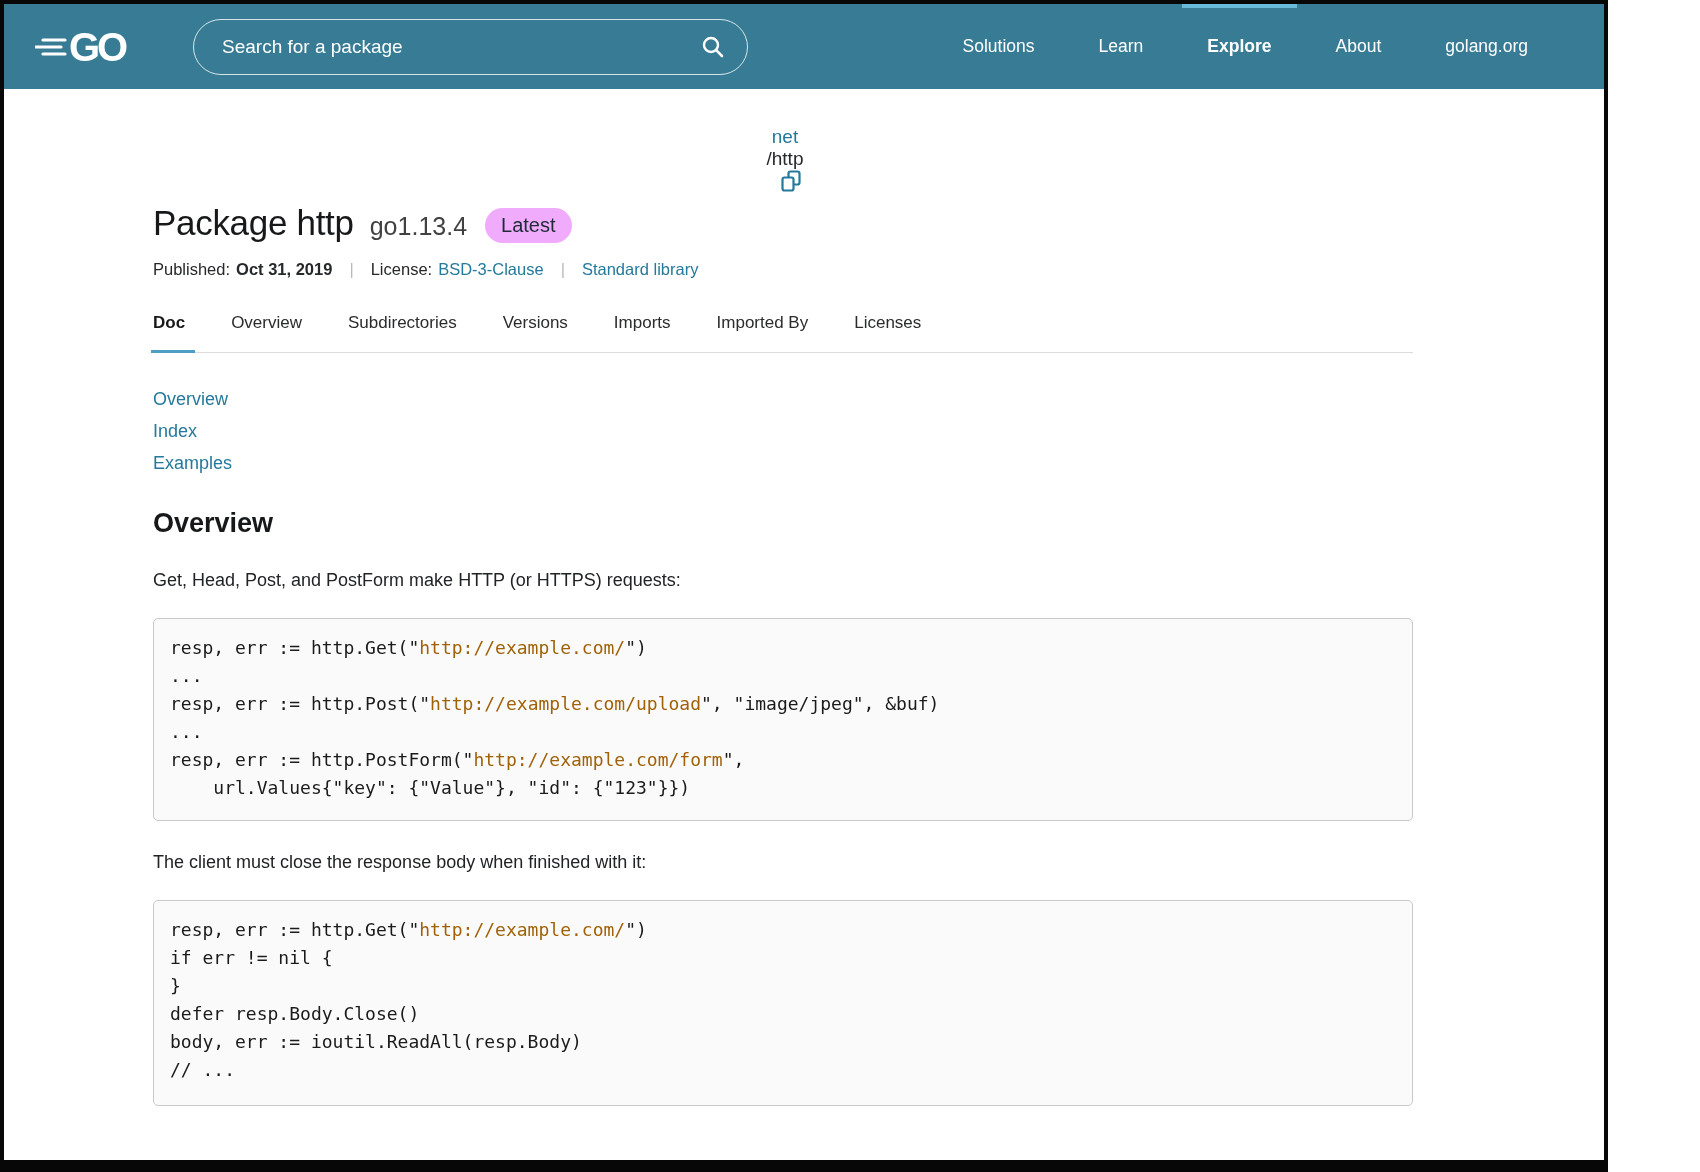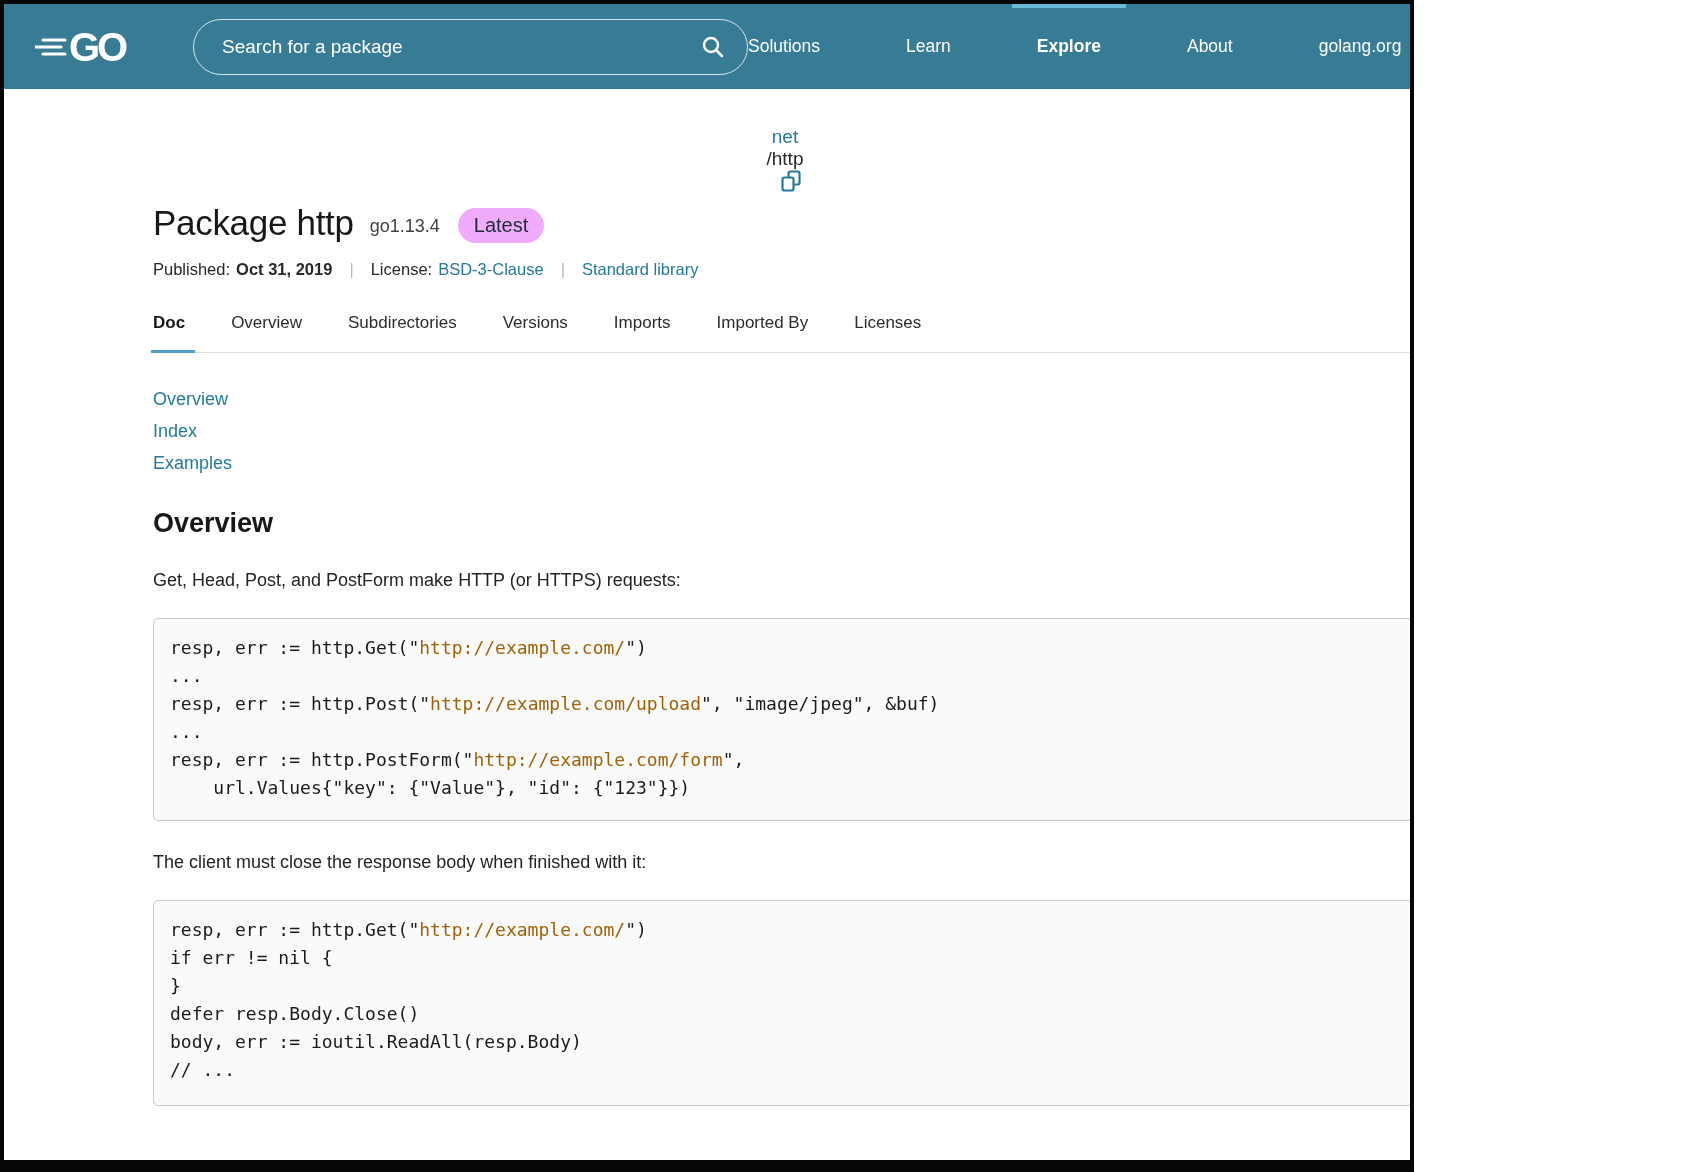--- a/index.html
+++ b/index.html
@@ -1,20 +1,20 @@
 <!DOCTYPE html>
 <html><head>
 <meta charset="utf-8">
 <style>
   * { margin:0; padding:0; box-sizing:border-box; }
   html,body { background:#ffffff; }
   body { font-family:"Liberation Sans", sans-serif; color:#26282b; }
 
   .frame {
-    width:1414px; height:1172px;
+    width:1608px; height:1172px;
     border:4px solid #070707;
     border-bottom-width:12px;
     overflow:hidden;
     background:#ffffff;
     position:relative;
   }
 
   
   .site-header {
     height:85px;
@@ -44,21 +44,21 @@
   .search-icon-wrap {
     position:absolute; right:24px; top:50%;
     transform:translateY(-50%);
     width:22px; height:22px;
   }
   .main-nav {
     margin-left:auto;
     display:flex;
     align-items:stretch;
     height:85px;
-    gap:86px;
+    gap:64px;
   }
   .nav-item {
     display:flex; align-items:center;
     color:#ffffff;
     font-size:17.5px;
     text-decoration:none;
     position:relative;
     cursor:pointer;
   }
   .nav-item.active { font-weight:bold; }
@@ -81,21 +81,21 @@
     flex-direction:column;
   }
   .breadcrumb a { color:#24799C; text-decoration:none; cursor:pointer; }
   .copy-icon { margin-left:13px; display:inline-flex; cursor:pointer; }
 
   .title-row { margin-top:9px; display:flex; align-items:center; }
   .pkg-title {
     font-size:35px; font-weight:400; color:#17181a;
     letter-spacing:-0.3px;
   }
-  .pkg-version { font-size:18px; color:#414141; margin-left:16px; margin-top:8px; }
+  .pkg-version { font-size:25px; color:#414141; margin-left:16px; margin-top:8px; }
   .badge {
     margin-left:18px; margin-top:6px;
     background:#f0abfc; color:#1d2b33;
     font-size:20px;
     padding:7px 16px 8px;
     border-radius:999px;
     line-height:1;
   }
 
   .published-row {

